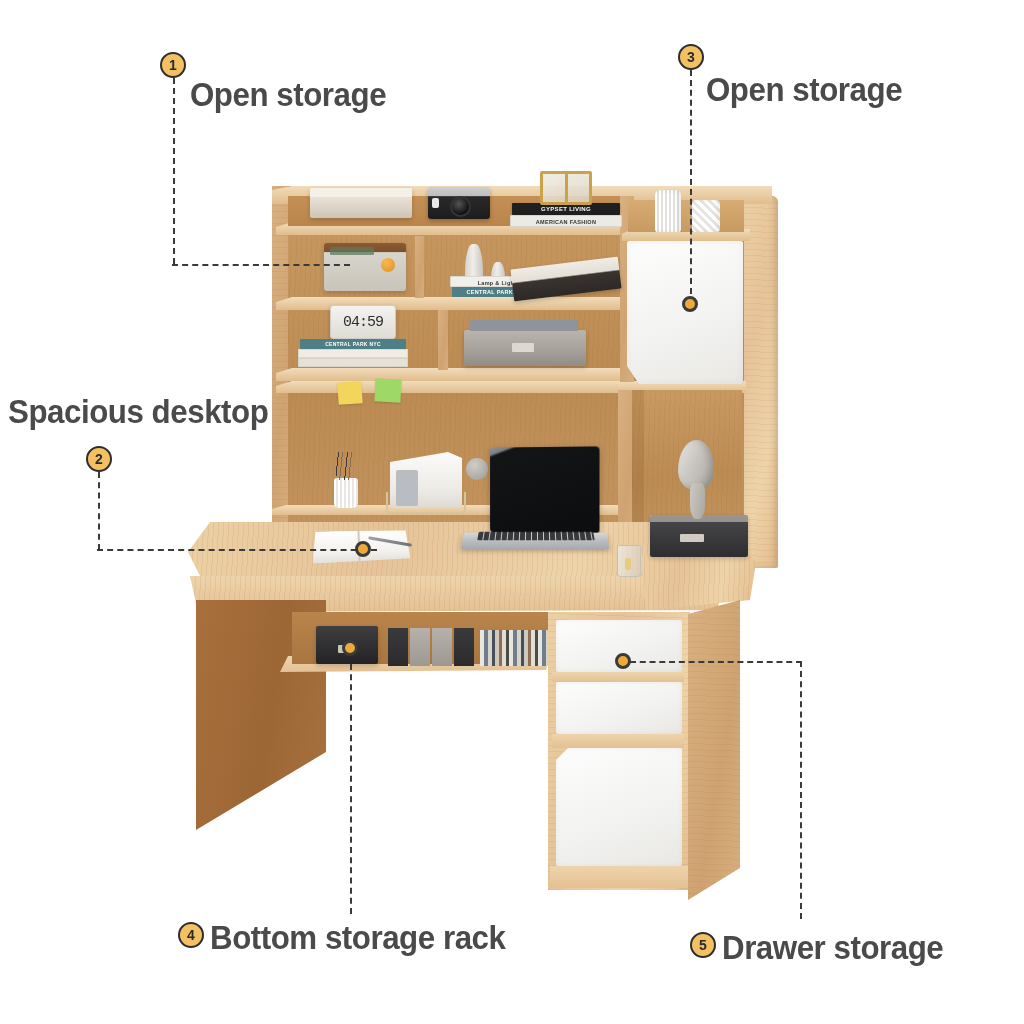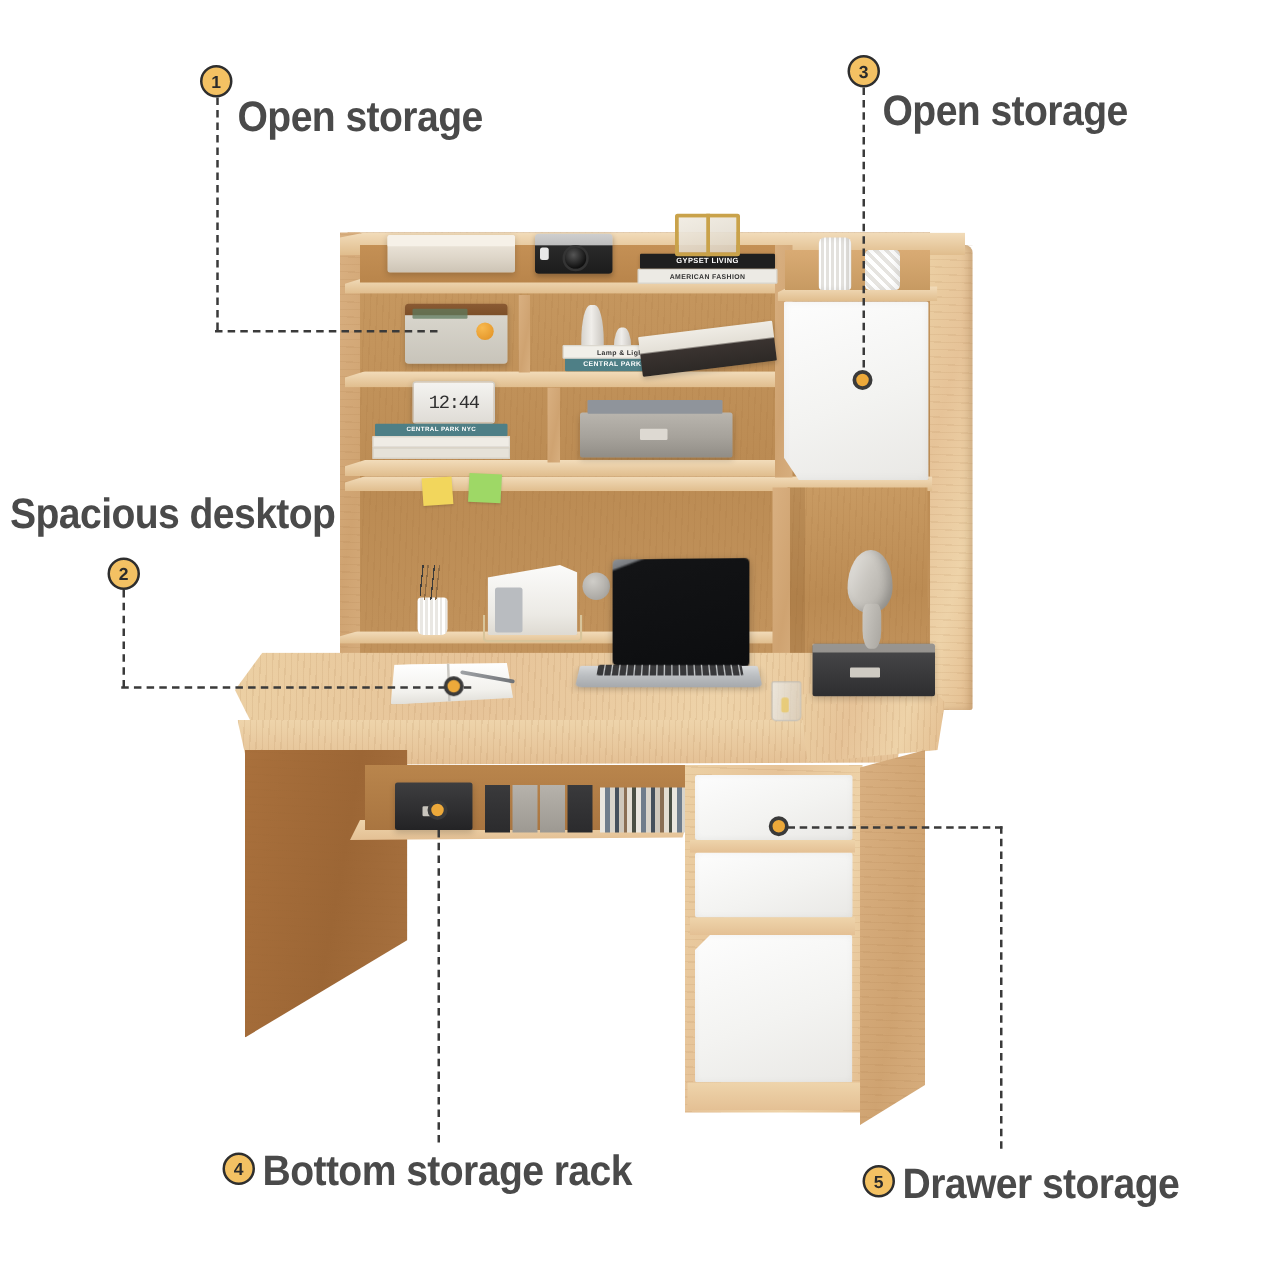--- a/index.html
+++ b/index.html
@@ -241,21 +241,21 @@
     <div class="obj" style="left:450px;top:276px;width:94px;height:11px;background:#f1efe9;border:1px solid #dcd8cf;border-radius:1px;">
       <div class="titlestrip" style="top:2.5px;color:#333;font-size:5.5px;font-weight:bold;">Lamp &amp; Light</div>
     </div>
     <div class="obj" style="left:512px;top:263px;width:108px;height:32px;transform:rotate(-7deg);
                 background:linear-gradient(180deg,#efece5 0%,#e4e0d7 40%,#3a3330 45%,#2d2926 100%);
                 border-radius:1px;box-shadow:0 2px 4px rgba(0,0,0,.2);"></div>
 
     <div class="obj shadow-soft" style="left:330px;top:305px;width:66px;height:34px;border-radius:3px;
                 background:linear-gradient(180deg,#f4f3f0,#dfdcd6);border:1px solid #cfccc5;
                 display:flex;align-items:center;justify-content:center;">
-      <span style="font-family:'Liberation Mono',monospace;font-size:15px;color:#2f2f2f;letter-spacing:-1px;">12:44</span>
+      <span style="font-family:'Liberation Mono',monospace;font-size:15px;color:#2f2f2f;letter-spacing:-1px;">04:59</span>
     </div>
 
     <div class="obj" style="left:300px;top:339px;width:106px;height:10px;background:#4e7f86;border-radius:1px;">
       <div class="titlestrip" style="top:2px;font-size:5px;font-weight:bold;">CENTRAL PARK NYC</div>
     </div>
     <div class="obj" style="left:298px;top:349px;width:110px;height:9px;background:#efece5;border:1px solid #ddd9d0;"></div>
     <div class="obj" style="left:298px;top:358px;width:110px;height:9px;background:#e6e2d8;border:1px solid #d6d2c8;"></div>
 
     <div class="obj shadow-soft" style="left:464px;top:330px;width:122px;height:36px;border-radius:2px;
                 background:linear-gradient(180deg,#b9b5ae 0%,#a6a29b 55%,#918d86 100%);"></div>

